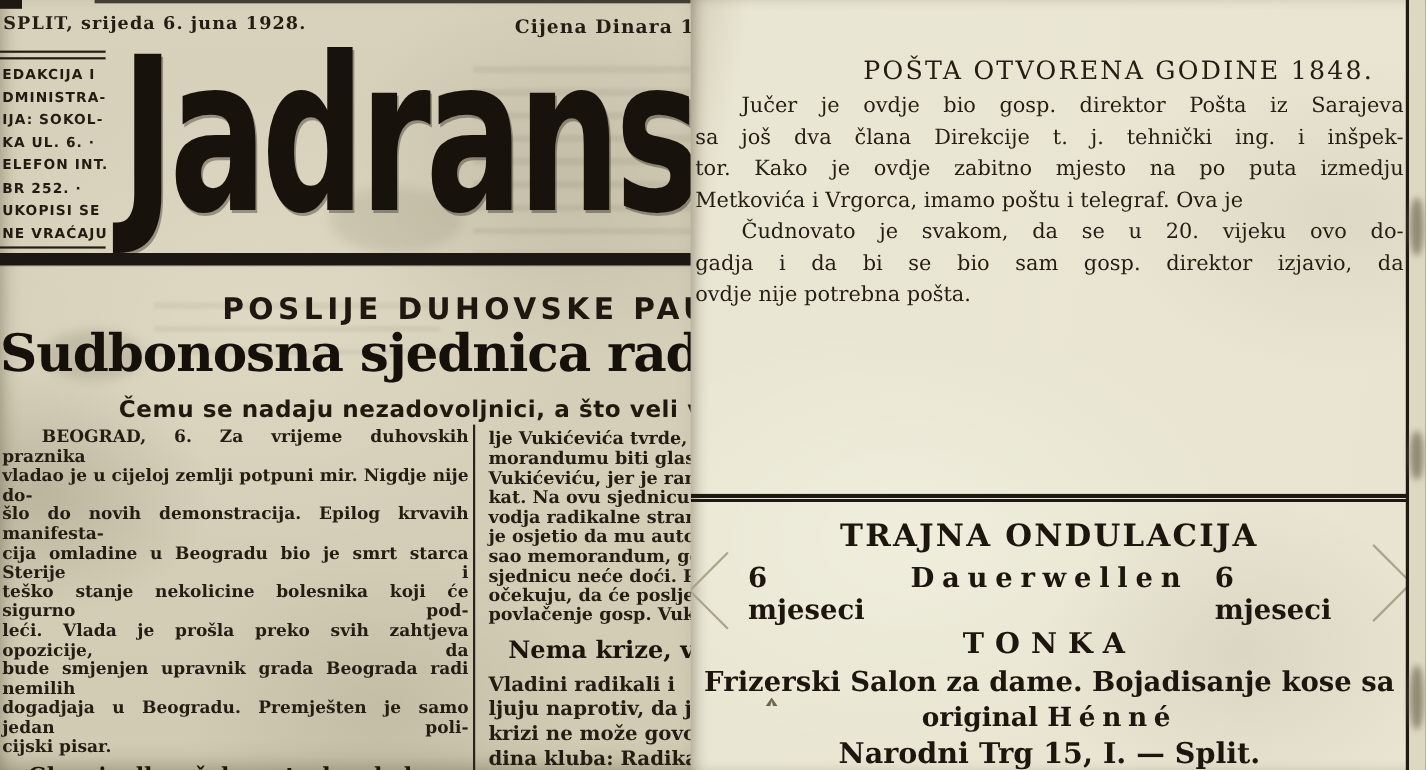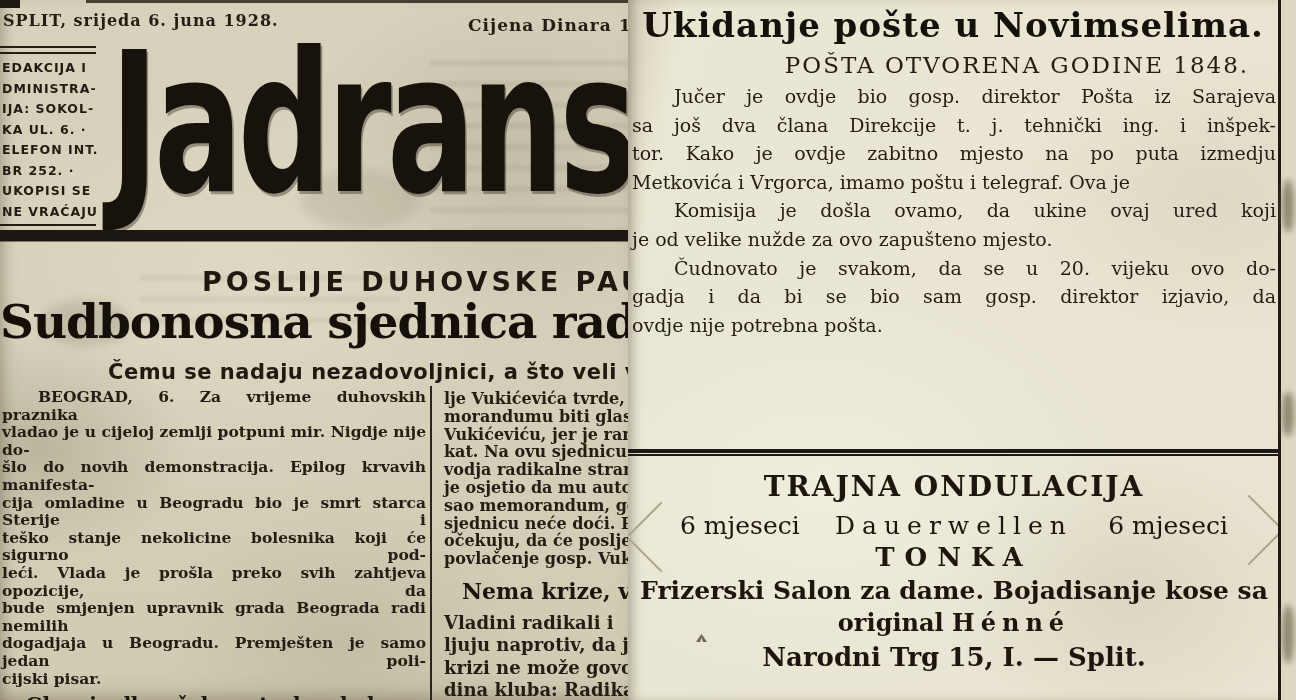--- a/index.html
+++ b/index.html
@@ -99,21 +99,21 @@
     white-space:nowrap;color:#241d13;}
   .r-body{left:4px;top:82px;width:644px;}
   .r-body .para{font-size:19px;line-height:28.6px;}
   .r-body .ind .ln:first-child{text-indent:42px;}
 
   .ad-rule{left:0;top:449px;width:652px;height:8px;
     background:linear-gradient(#1d1812 0 4px, rgba(0,0,0,0) 4px 5px, #1d1812 5px 7px, rgba(0,0,0,0) 7px);}
   .ad{left:0;top:462px;width:652px;}
   .ad-line1{margin-top:8px;text-align:center;font-weight:bold;font-size:28px;letter-spacing:2px;color:#1d160e;}
   .ad-row{margin:8px auto 0 auto;width:548px;display:flex;justify-content:space-between;
-    font-weight:normal;font-size:25px;color:#1d160e;gap:24px;}
+    font-weight:bold;font-size:25px;color:#1d160e;gap:24px;}
   .ad-center{letter-spacing:7px;}
   .ad-line3{margin-top:2px;text-align:center;font-weight:bold;font-size:26px;letter-spacing:10px;color:#1d160e;}
   .ad-line4{margin-top:4px;text-align:center;font-weight:bold;font-size:25px;color:#1d160e;}
   .ad-line5{margin-top:3px;text-align:center;font-weight:bold;font-size:24px;color:#1d160e;}
   .ad-line5 .brand{letter-spacing:6px;}
   .ad-line6{margin-top:5px;text-align:center;font-weight:bold;font-size:26px;color:#1d160e;}
 
   .chev{width:48px;height:48px;border-left:2px solid #a9a38a;border-bottom:2px solid #a9a38a;}
   .chev-left{left:8px;top:512px;transform:rotate(45deg);}
   .chev-right{left:596px;top:505px;transform:rotate(225deg);}
@@ -198,33 +198,28 @@
           <div class="ln">Vladini radikali i</div>
           <div class="ln">ljuju naprotiv, da je vl</div>
           <div class="ln">krizi ne može govoriti.</div>
           <div class="ln">dina kluba: Radikalski</div>
         </div>
     </div>
   </div>
 
   <div class="pg pg-right">
 
-    <div class="abs r-title">Ukidanje pošte u Novimselima.</div>
     <div class="abs r-subtitle">POŠTA OTVORENA GODINE 1848.</div>
 
     <div class="abs r-body">
       <div class="para just endleft ind">
           <div class="ln">Jučer je ovdje bio gosp. direktor Pošta iz Sarajeva</div>
           <div class="ln">sa još dva člana Direkcije t. j. tehnički ing. i inšpek-</div>
           <div class="ln">tor. Kako je ovdje zabitno mjesto na po puta izmedju</div>
           <div class="ln">Metkovića i Vrgorca, imamo poštu i telegraf. Ova je</div>
-        </div>
-      <div class="para just endleft ind">
-          <div class="ln">Komisija je došla ovamo, da ukine ovaj ured koji</div>
-          <div class="ln">je od velike nužde za ovo zapušteno mjesto.</div>
         </div>
       <div class="para just endleft ind">
           <div class="ln">Čudnovato je svakom, da se u 20. vijeku ovo do-</div>
           <div class="ln">gadja i da bi se bio sam gosp. direktor izjavio, da</div>
           <div class="ln">ovdje nije potrebna pošta.</div>
         </div>
     </div>
 
     <div class="abs ad-rule"></div>
 

